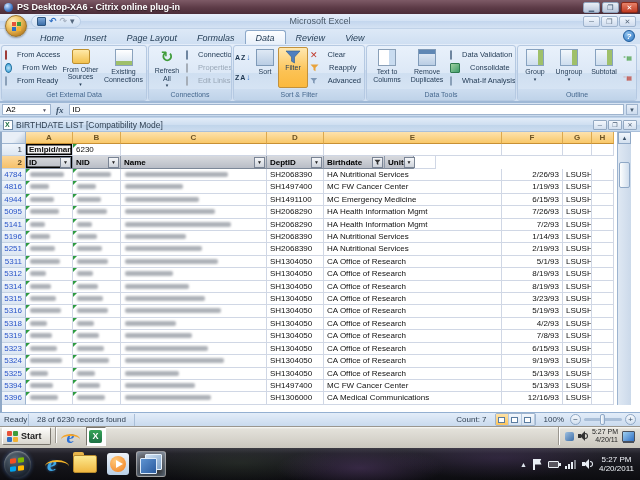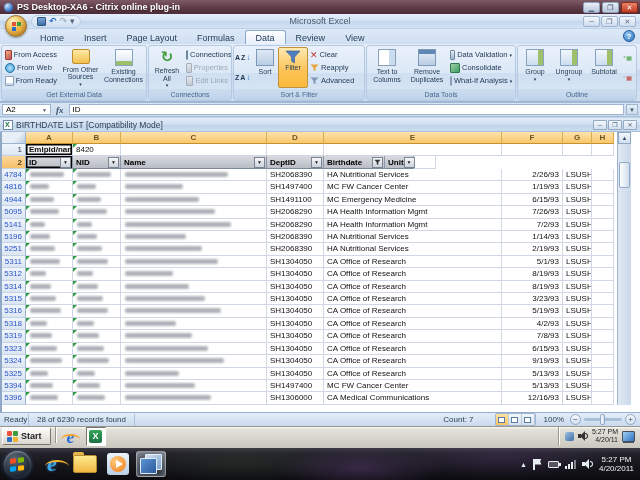--- a/index.html
+++ b/index.html
@@ -40,39 +40,39 @@
   .undo-i { color:#2f6fc4; font-weight:bold; }
   .redo-i { color:#a8b4c4; font-weight:bold; }
   .qat-dd { color:#55687e; font-size:6px; }
   .xl-apptitle { position:absolute; left:0; right:0; top:2px; text-align:center; font-size:9px; color:#4a5a6a; }
   .winbtns { position:absolute; right:4px; top:2px; display:flex; gap:1px; }
   .winbtn { width:17px; height:11px; border:1px solid #9fb4ce; border-radius:2px; text-align:center;
     background:linear-gradient(180deg,#f2f7fd,#cfdcee); color:#5a6c80; font-size:7px; line-height:9px; }
 
   
   .xl-tabs { position:absolute; top:15px; left:0; right:0; height:15px;
-    background:linear-gradient(180deg,#dde9f7,#cfdff2); display:flex; align-items:flex-end; padding-left:30px; }
+    background:linear-gradient(180deg,#dde9f7,#cfdff2); display:flex; align-items:flex-end; padding-left:30px;font-style:italic; }
   .tab { font-size:9px; color:#274059; padding:2px 10px 1px; border-radius:3px 3px 0 0; }
   .tab.active { background:linear-gradient(180deg,#fdfeff,#e8f0fa); border:1px solid #8ca8c9; border-bottom:none;
     color:#1d3650; }
   .help-btn { position:absolute; right:5px; bottom:2px; width:12px; height:12px; border-radius:50%;
     background:radial-gradient(circle at 35% 30%,#8fc3ef,#2f75c0); color:#fff; font-size:8px; font-weight:bold;
     text-align:center; line-height:12px; border:1px solid #1d5a9a; }
 
   
   .ribbon { position:absolute; top:30px; left:0; right:0; height:59px;
     background:linear-gradient(180deg,#e4edf9 0%,#d8e5f4 45%,#c8d9ee 46%,#d3e1f2 100%);
     border-bottom:2px solid #9fb8d6; display:flex; padding:1px 1px 0; }
   .rgroup { position:relative; height:56px; border:1px solid #b5c9e2; border-radius:3px; margin-right:1px;
     background:linear-gradient(180deg,#e9f1fb 0%,#dce8f6 50%,#cfdff1 51%,#dbe7f5 100%); overflow:hidden; }
   .rlabel { position:absolute; bottom:0; left:0; right:0; height:11px; text-align:center;
     font-size:7px; color:#46688e; background:linear-gradient(180deg,#cdddf0,#bfd3e9); line-height:11px; }
   .rbody { position:absolute; top:1px; left:1px; right:1px; bottom:12px; display:flex; }
   .smallcol { display:flex; flex-direction:column; justify-content:space-around; padding:1px 0; }
-  .sbtn { display:flex; align-items:center; gap:2px; font-size:7.5px; color:#243c56; padding:0 2px; white-space:nowrap; }
+  .sbtn { display:flex; align-items:center; gap:10px; font-size:7.5px; color:#243c56; padding:0 2px; white-space:nowrap; }
   .sbtn.dis { color:#9aa8b8; }
   .lbtn { display:flex; flex-direction:column; align-items:center; justify-content:flex-start;
     font-size:7px; color:#243c56; text-align:center; padding:2px 1px 0; line-height:7.5px; }
   .lbtn .bi { width:18px; height:17px; margin-bottom:2px; }
   .lbtn.hl { background:linear-gradient(180deg,#ffe8b0,#fcc254 60%,#fbb93e); border:1px solid #c2913c; border-radius:2px; }
   .ic { display:inline-block; width:10px; height:10px; border-radius:1px; }
   .ic-access { background:linear-gradient(135deg,#f4b183,#c0504d); border:1px solid #9e3b38; }
   .ic-web { background:radial-gradient(circle,#bfe3f7,#2e9bd6); border-radius:50%; border:1px solid #1f6f9e; }
   .ic-text { background:#fff; border:1px solid #8aa0b8; box-shadow:inset 0 -2px 0 #cdd9e6; }
   .ic-conn { background:linear-gradient(180deg,#e8eef6,#9fb4cc); border:1px solid #6f86a0; }
@@ -157,21 +157,21 @@
   .vs-thumb { margin:18px 1px 0; height:26px; border:1px solid #8fa8c6; border-radius:2px;
     background:linear-gradient(90deg,#fdfefe,#cfdded); }
 
   
   .sbar { position:absolute; top:398px; left:0; right:0; height:14px;
     background:linear-gradient(180deg,#e3edf9,#c9daee); border-top:1px solid #94b0d1;
     display:flex; align-items:center; font-size:8px; color:#2e3e50; padding:0 4px; }
   .sbar .ready { width:24px; }
   .sbar .recs { border-left:1px solid #aabfd8; border-right:1px solid #aabfd8; padding:0 8px; height:12px; line-height:12px; }
   .sbar .spacer { flex:1; }
-  .sbar .count { padding-right:21px; }
+  .sbar .count { padding-right:8px; }
   .viewbtns { display:flex; border:1px solid #9fb4ce; border-radius:2px; overflow:hidden; margin-right:6px; }
   .vb { width:13px; height:11px; background:linear-gradient(180deg,#f4f8fd,#d3e0ef); border-right:1px solid #b5c8de;
     display:flex; align-items:center; justify-content:center; }
   .vb.on { background:linear-gradient(180deg,#ffe3a7,#fbc45c); }
   .vb i { width:7px; height:6px; border:1px solid #5a7ca0; background:#fff; }
   .zoomlbl { padding:0 6px 0 2px; }
   .zbtn { width:11px; height:11px; border-radius:50%; border:1px solid #8fa8c6;
     background:linear-gradient(180deg,#f4f8fd,#d3e0ef); text-align:center; line-height:9px; font-size:8px; color:#3a5068; }
   .ztrack { width:38px; height:3px; background:#aabfd8; margin:0 3px; position:relative; border-radius:2px; }
   .zthumb { position:absolute; left:16px; top:-4px; width:5px; height:11px; border:1px solid #8fa8c6; border-radius:2px;
@@ -496,21 +496,21 @@
           <div class="hcell c4">D</div>
           <div class="hcell c5">E</div>
           <div class="hcell c6">F</div>
           <div class="hcell c7">G</div>
           <div class="hcell c8">H</div>
         </div>
 
         <div class="r1row">
           <div class="rh plain c0">1</div>
           <div class="cell c1 txt a1sel">Emlpid/nan</div>
-          <div class="cell c2 txt"><i class="b1tri"></i><span>8420</span></div>
+          <div class="cell c2 txt"><i class="b1tri"></i><span>6230</span></div>
           <div class="cell c3"></div>
           <div class="cell c4"></div>
           <div class="cell c5"></div>
           <div class="cell c6"></div>
           <div class="cell c7"></div>
           <div class="cell c8"></div>
         </div>
 
         <div class="frow">
           <div class="rh sel c0" style="height:13px;line-height:13px">2</div>

